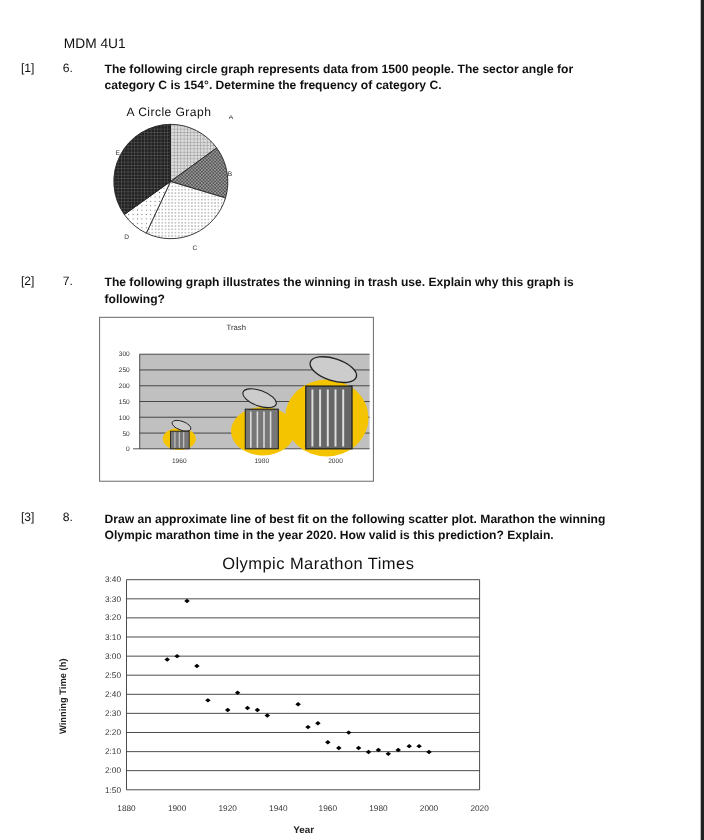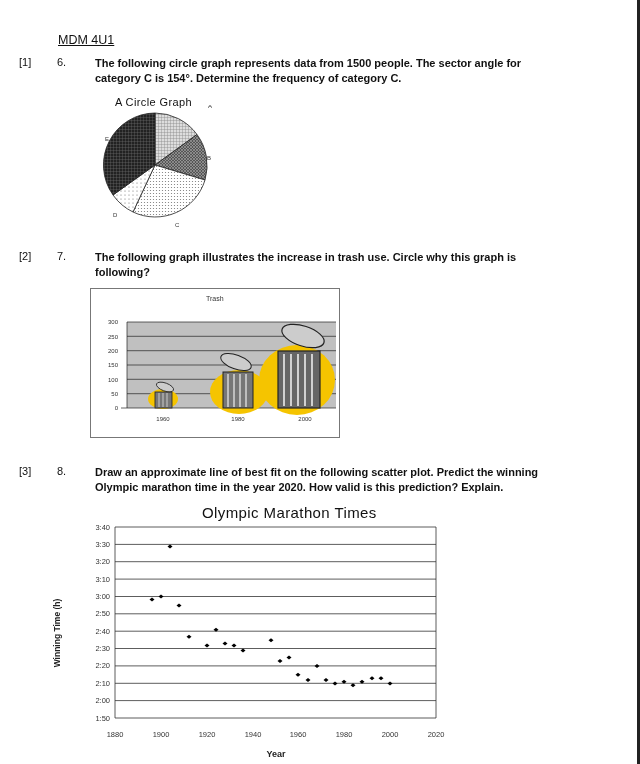--- a/index.html
+++ b/index.html
@@ -1,19 +1,19 @@
 <!DOCTYPE html>
 <html><head>
 <meta charset="utf-8">
 <style>
   html, body { margin:0; padding:0; }
   body { width:640px; height:764px; background:#ffffff; position:relative; overflow:hidden;
          font-family:"Liberation Sans", sans-serif; color:#111; }
   .rightbar { position:absolute; right:0; top:0; width:3px; height:764px; background:#222; }
-  .course { position:absolute; left:58px; top:33px; font-size:12.5px;text-decoration:underline; }
+  .course { position:absolute; left:58px; top:33px; font-size:12.5px; }
   .mark { position:absolute; left:19px; font-size:11px; }
   .qnum { position:absolute; left:57px; font-size:11px; }
   .qtext { position:absolute; left:95px; font-size:11px; line-height:15px;font-weight:bold; }
   .ctitle { position:absolute; font-weight:normal; font-size:11px; letter-spacing:0.4px; }
   .small { font-size:6.5px; color:#333; position:absolute; }
   svg text { font-family:"Liberation Sans", sans-serif; }
 </style>
 </head>
 <body>
 
@@ -61,21 +61,21 @@
   </g>
   <text x="112" y="55" font-size="6" fill="#333">B</text>
   <text x="113" y="3" font-size="6" fill="#333">A</text>
   <text x="10" y="36" font-size="6" fill="#333">E</text>
   <text x="18" y="112" font-size="6" fill="#333">D</text>
   <text x="80" y="122" font-size="6" fill="#333">C</text>
 </svg>
 
 <div class="mark" style="top:250px">[2]</div>
 <div class="qnum" style="top:250px">7.</div>
-<div class="qtext" style="top:250px">The following graph illustrates the increase in trash use.    Circle why this graph is</div>
+<div class="qtext" style="top:250px">The following graph illustrates the winning in trash use.    Explain why this graph is</div>
 <div class="qtext" style="top:265px">following?</div>
 
 <div style="position:absolute; left:90px; top:288px; width:248px; height:148px; border:1px solid #777; background:#fff;">
   <div class="small" style="left:115px; top:6px; font-size:7px;">Trash</div>
   <svg width="248" height="148" style="position:absolute; left:0; top:0;">
     <rect x="36" y="33" width="209" height="86" fill="#c0c0c0"></rect>
     <g stroke="#222" stroke-width="0.7">
       <line x1="36" y1="33" x2="245" y2="33"></line>
       <line x1="36" y1="47.3" x2="245" y2="47.3"></line>
       <line x1="36" y1="61.7" x2="245" y2="61.7"></line>
@@ -127,21 +127,21 @@
     <g font-size="6" fill="#333" text-anchor="middle">
       <text x="72" y="132">1960</text>
         <text x="147" y="132">1980</text>
         <text x="214" y="132">2000</text>
     </g>
   </svg>
 </div>
 
 <div class="mark" style="top:465px">[3]</div>
 <div class="qnum" style="top:465px">8.</div>
-<div class="qtext" style="top:465px">Draw an approximate line of best fit on the following scatter plot. Predict the winning</div>
+<div class="qtext" style="top:465px">Draw an approximate line of best fit on the following scatter plot. Marathon the winning</div>
 <div class="qtext" style="top:480px">Olympic marathon time in the year 2020. How valid is this prediction? Explain.</div>
 
 <div class="ctitle" style="left:202px; top:504px; font-size:15px;">Olympic Marathon Times</div>
 
 <svg style="position:absolute; left:40px; top:515px;" width="420" height="249" viewBox="0 0 420 249">
 
   <g stroke="#333" stroke-width="0.8">
     <line x1="75" y1="12" x2="396" y2="12"></line>
     <line x1="75" y1="29.4" x2="396" y2="29.4"></line>
     <line x1="75" y1="46.7" x2="396" y2="46.7"></line>

